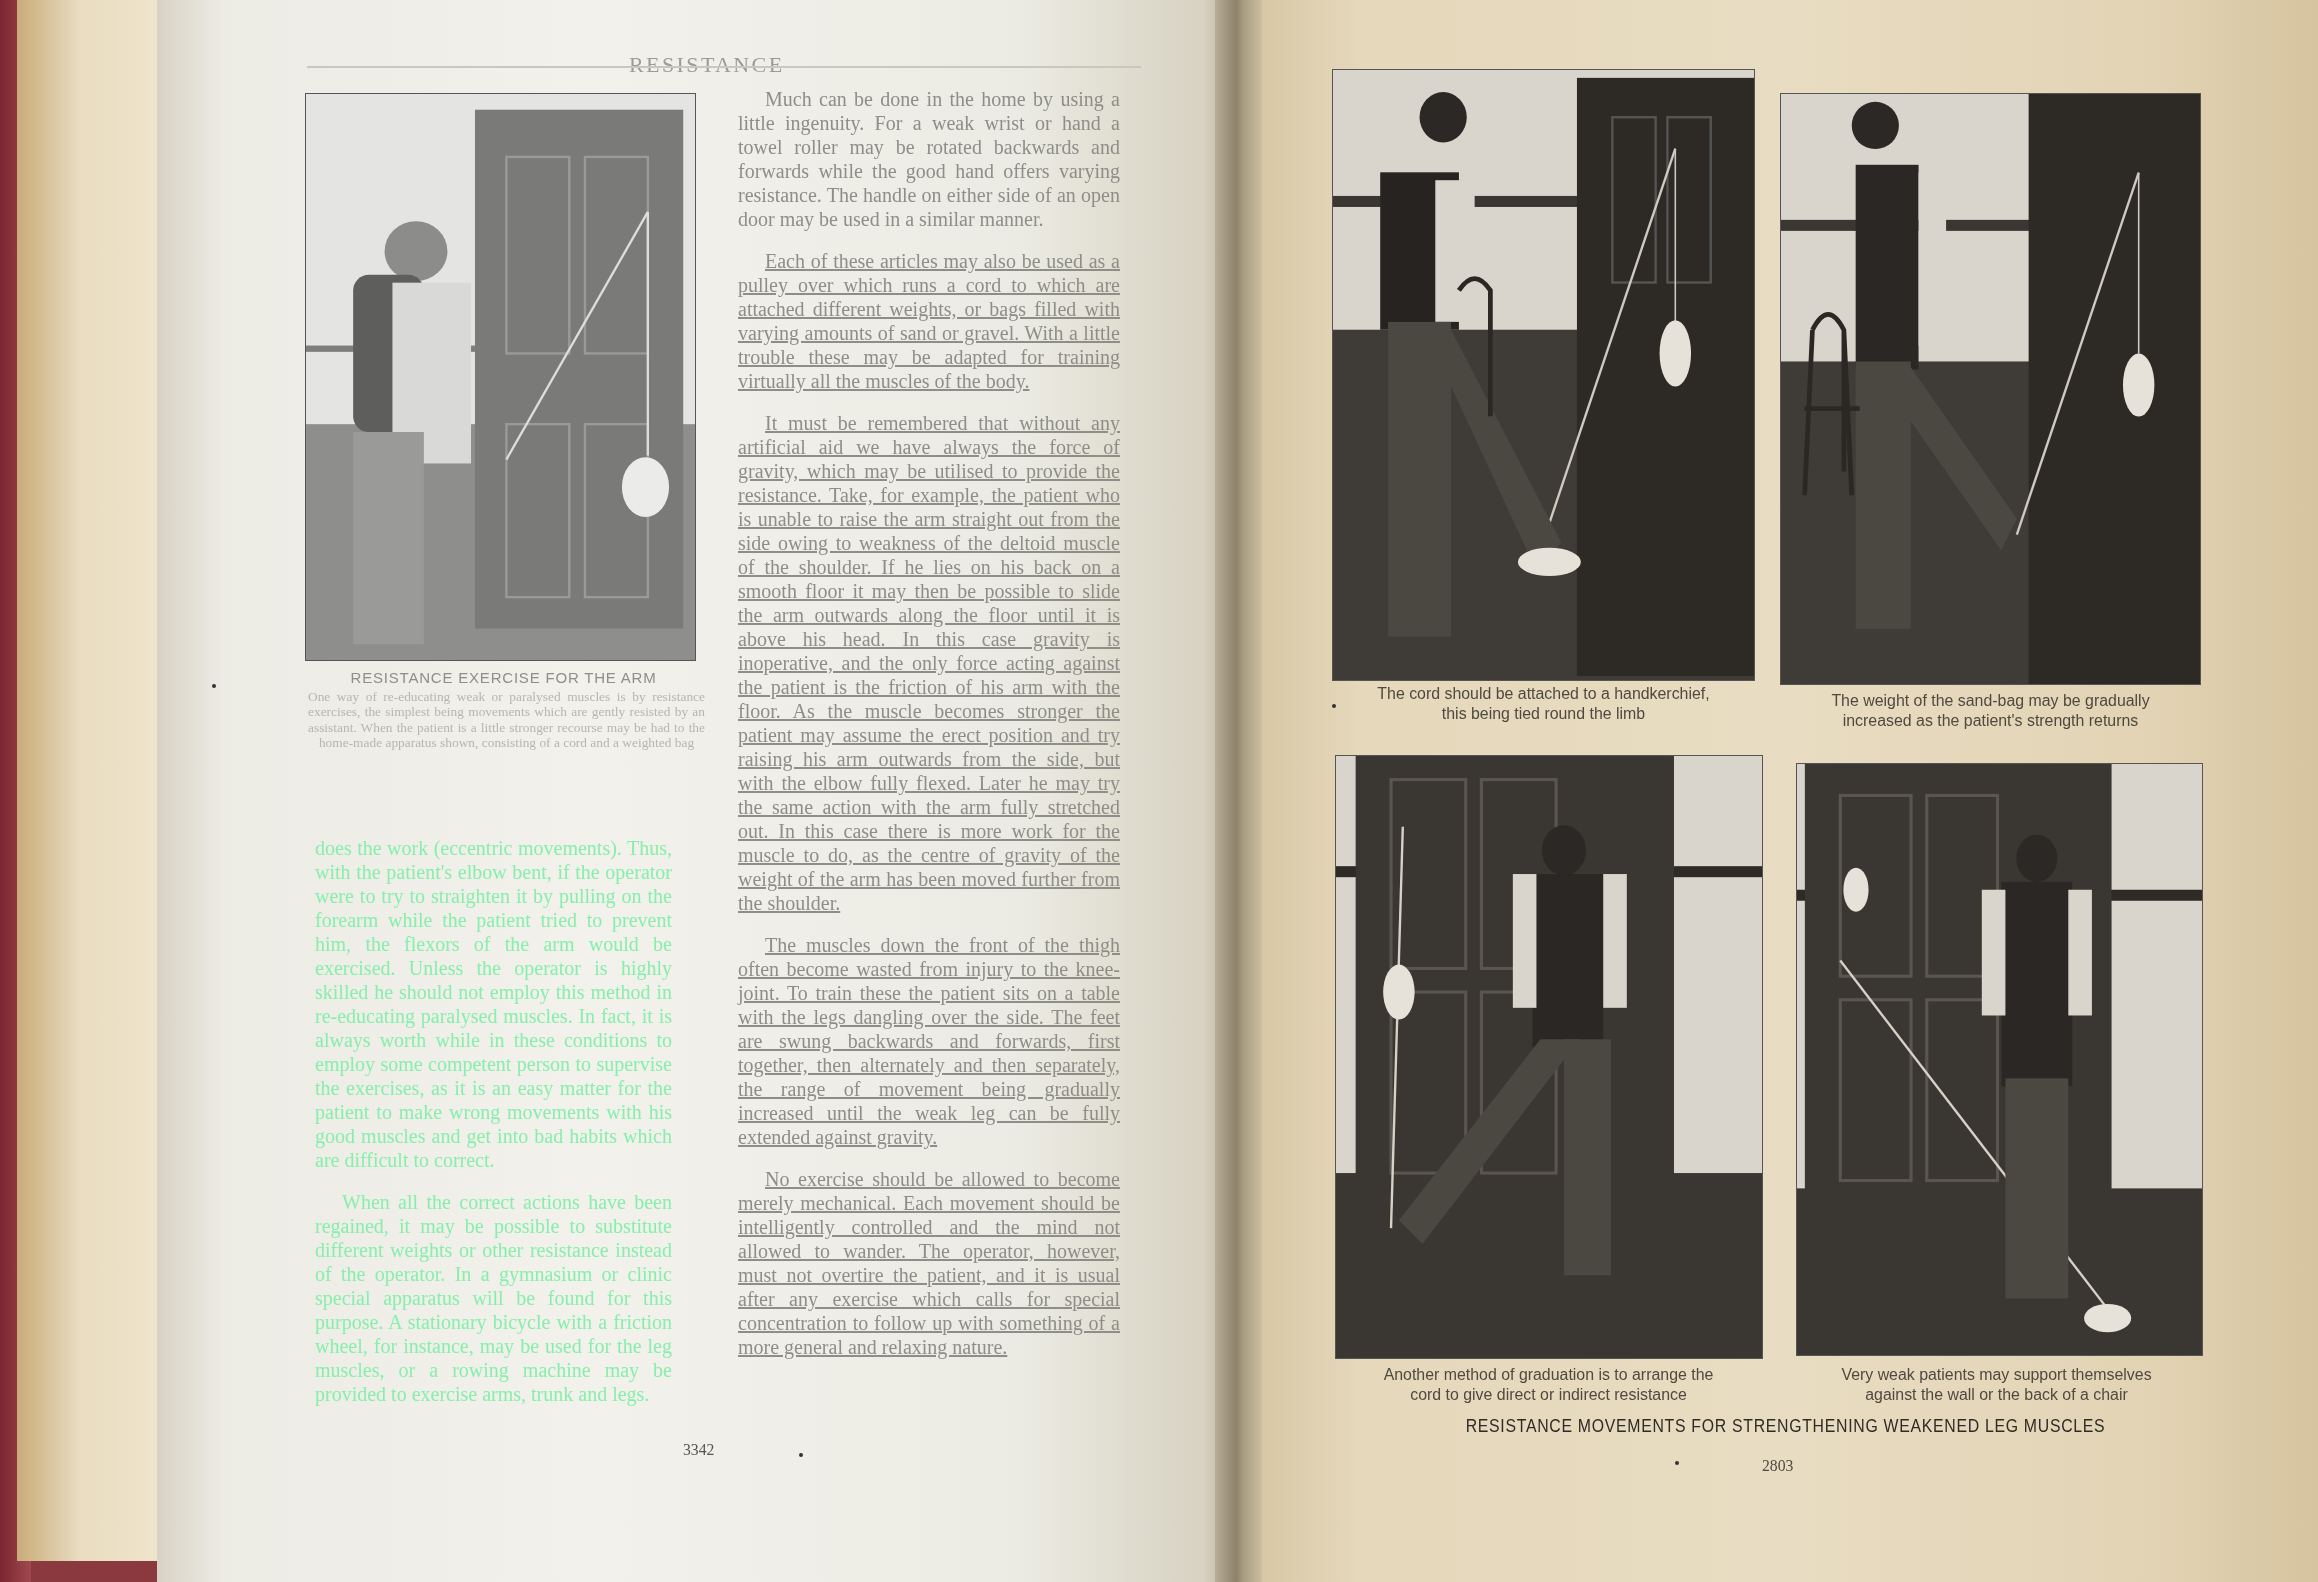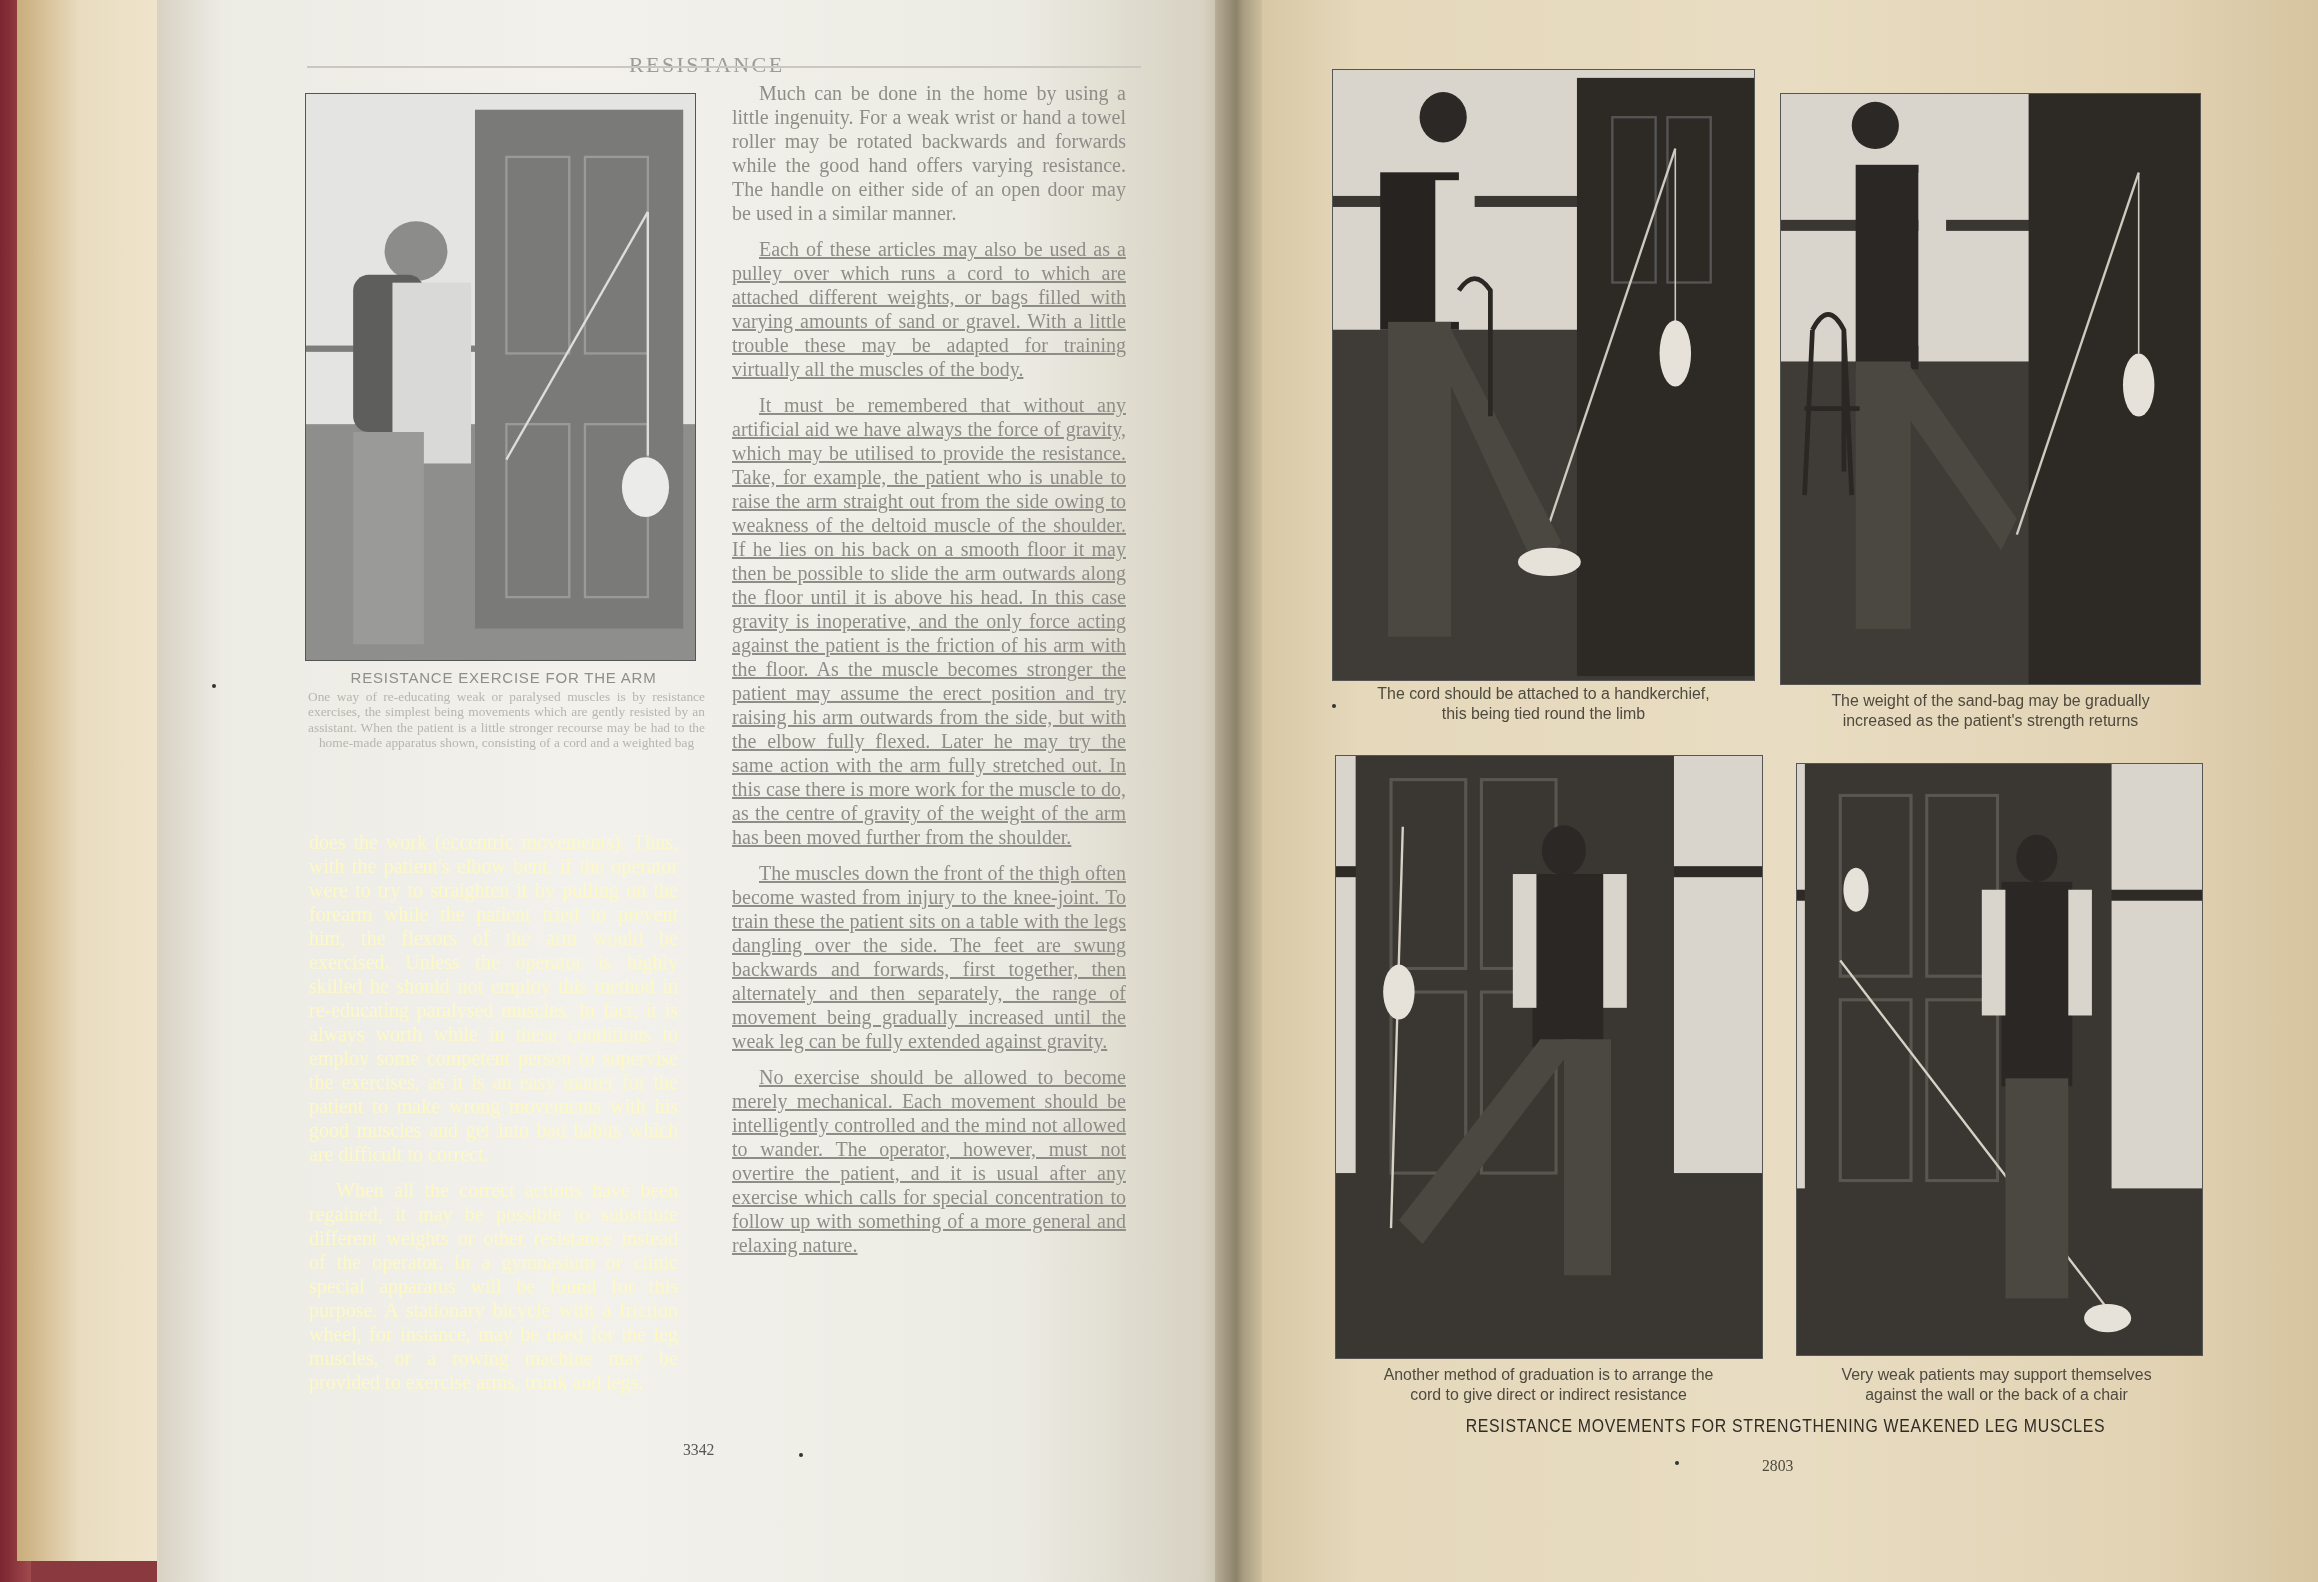--- a/index.html
+++ b/index.html
@@ -16,23 +16,23 @@
        background:linear-gradient(90deg,#d6c6a2 0%,#e5d8bb 10%,#e8dcc2 50%,#e2d3b4 85%,#d6c39f 100%);}
   .running-head{position:absolute;left:629px;top:52px;font-size:22px;letter-spacing:2.4px;color:#9b9b98;}
   .rule{position:absolute;left:307px;top:66px;width:834px;height:2.4px;background:#c9c7c0;}
   .photo{position:absolute;overflow:hidden;border:0.8px solid #555;}
   .photo svg{width:100%;height:100%;display:block;}
   .arm-caption-title{position:absolute;left:307px;top:669px;width:393px;text-align:center;
        font-family:"Liberation Sans",sans-serif;font-size:15px;letter-spacing:0.8px;color:#8e8e8a;}
   .arm-caption{position:absolute;left:308px;top:689px;width:397px;font-size:13.4px;line-height:15.3px;
        color:#b6b6b1;text-align:justify;text-align-last:center;}
   .col{position:absolute;font-size:20px;line-height:24px;text-align:justify;}
-  .col p{margin:12px;text-indent:27px;}
+  .col p{margin:18px;text-indent:27px;}
   .col p.noindent{text-indent:0;}
-  .col-left-bottom{left:297px;top:818px;width:393px;color:#fef9c3;}
+  .col-left-bottom{left:297px;top:818px;width:393px;color:#86efac;}
   .col-right{left:720px;top:69px;width:418px;color:#8e8e89;}
   .col-right p+p{margin-top:3.1px;text-decoration:underline;}
   .pnum{position:absolute;font-size:15.7px;color:#555;text-align:center;}
   .caption-r{position:absolute;font-family:"Liberation Sans Narrow","Liberation Sans",sans-serif;font-size:17.3px;line-height:19.7px;
        color:#4f4a3f;text-align:center;transform:scaleX(0.92);transform-origin:center;}
   .big-caption{position:absolute;left:1353px;top:1416px;width:865px;text-align:center;
        font-family:"Liberation Sans",sans-serif;font-size:18px;letter-spacing:0.8px;color:#2f2b25;transform:scaleX(0.88);}
   .dot{position:absolute;width:3.9px;height:3.9px;border-radius:50%;background:#333;}
 </style>
 </head>

